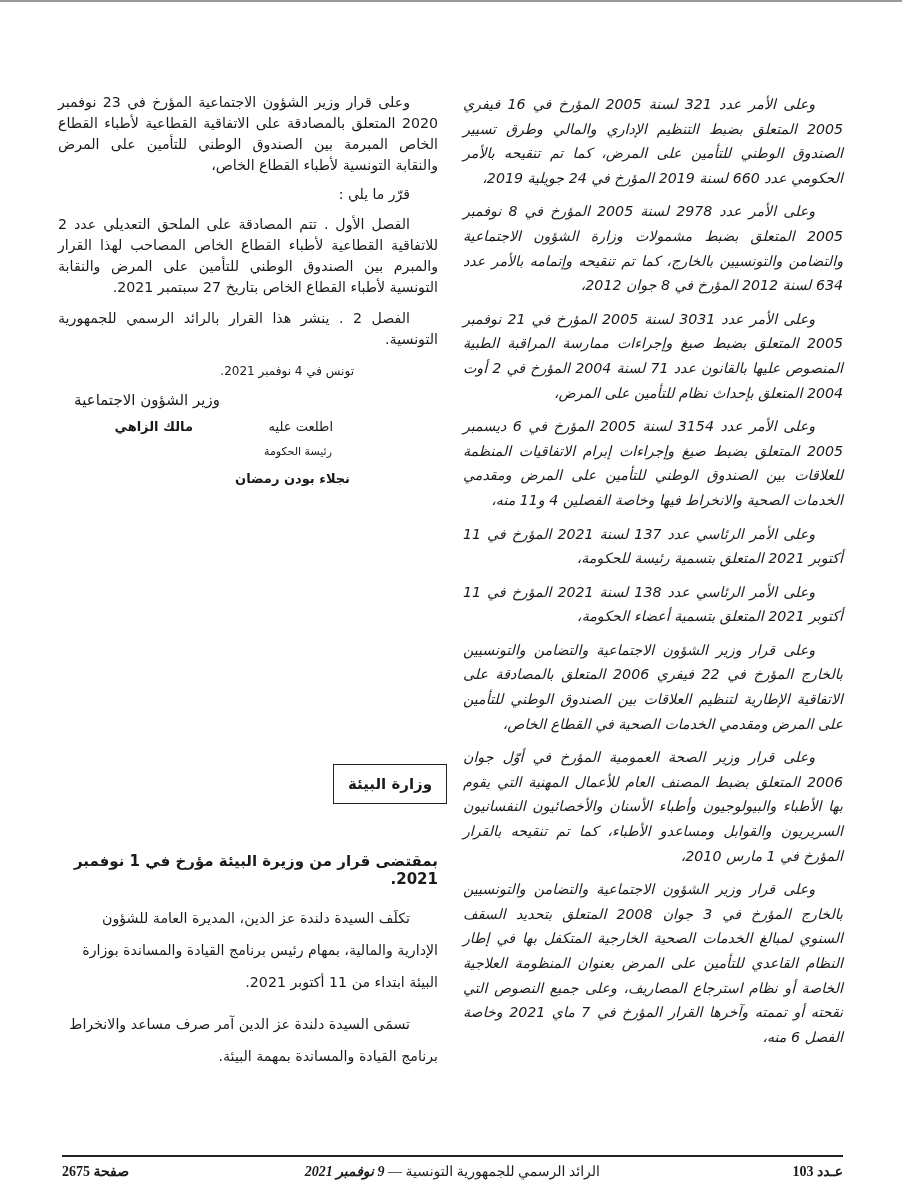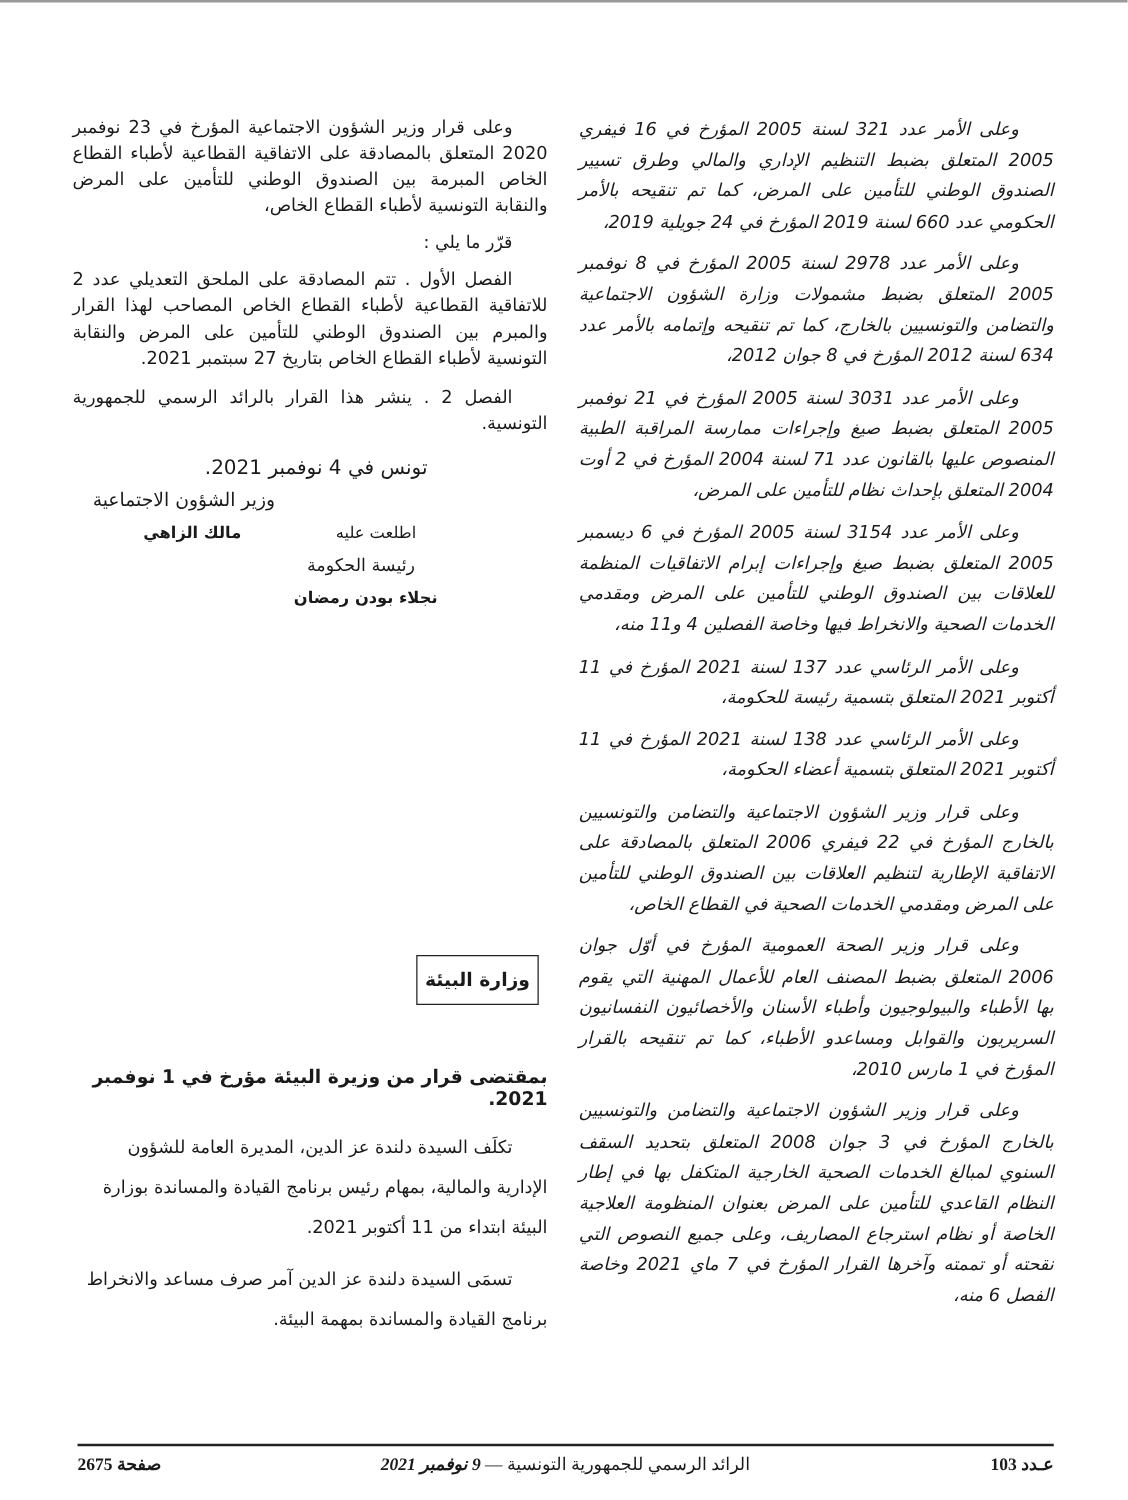--- a/index.html
+++ b/index.html
@@ -12,28 +12,28 @@
   .col { position: absolute; top: 92px; width: 380px; direction: rtl; text-align: justify; }
   .col.right { left: 463px; font-style: italic; }
   .col.left { left: 58px; }
   p.para {
     margin: 0 0 9px 0; font-size: 14.2px; line-height: 24.6px;
     text-indent: 28px; text-align-last: right;
   }
   .col.left p.para { line-height: 21px; margin-bottom: 10px; }
   .decided { margin: 10px 0 12px 0; font-size: 14px; text-indent: 28px; }
   .signature-block { position: relative; height: 140px; margin-top: 14px; }
-  .sig-date { position: absolute; right: 96px; top: 0; font-size: 16px; }
+  .sig-date { position: absolute; right: 84px; top: 0; font-size: 12px; }
   .sig-minister-title { position: absolute; right: 218px; top: 27px; font-size: 15px; }
   .sig-minister-name { position: absolute; right: 245px; top: 55px; font-size: 13px; font-weight: bold; }
   .sig-seen { position: absolute; right: 105px; top: 55px; font-size: 13px; }
-  .sig-pm-title { position: absolute; right: 106px; top: 81px; font-size: 14px; }
+  .sig-pm-title { position: absolute; right: 106px; top: 81px; font-size: 11px; }
   .sig-pm-name { position: absolute; right: 88px; top: 107px; font-size: 13px; font-weight: bold; }
   .ministry-box {
-    position: absolute; left: 333px; top: 764px; width: 98px; height: 40px;
+    position: absolute; left: 333px; top: 764px; width: 114px; height: 40px;
     border: 1.5px solid #222; display: flex; align-items: center; justify-content: center;
     font-weight: bold; font-size: 15px; box-sizing: border-box;
   }
   .env-section { position: absolute; left: 58px; top: 852px; width: 380px; direction: rtl; }
   .env-heading { font-weight: bold; font-size: 15px; margin: 0 0 14px 0; text-align: right; }
   .env-section p.para { line-height: 32px; margin-bottom: 10px; }
   .footer-rule { position: absolute; left: 62px; top: 1155px; width: 781px; height: 1.5px; background: #222; }
   .footer { position: absolute; left: 62px; top: 1163px; width: 781px; height: 22px; direction: rtl;
     font-family: "Liberation Serif", serif; font-size: 14px; }
   .footer-issue { position: absolute; right: 0; top: 0; font-weight: bold; }

